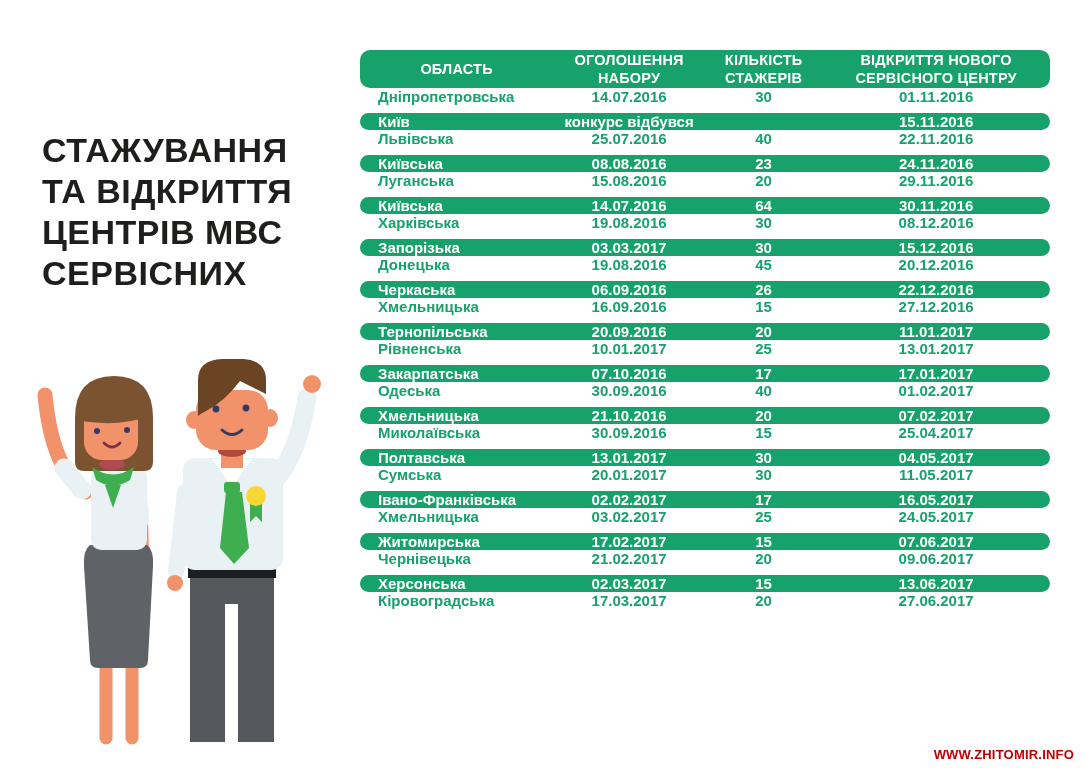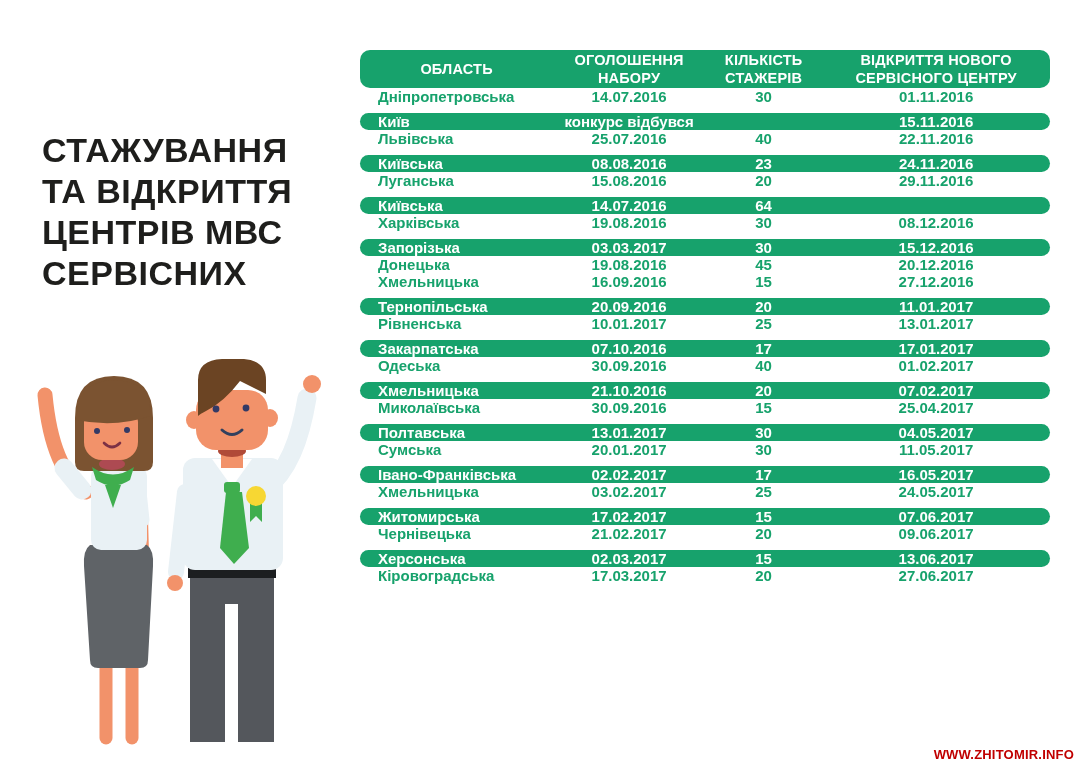--- a/index.html
+++ b/index.html
@@ -178,20 +178,21 @@
     <div class="c c1">Луганська</div>
     <div class="c c2">15.08.2016</div>
     <div class="c c3">20</div>
     <div class="c c4">29.11.2016</div>
   </div>
 
   <div class="row hl">
     <div class="c c1">Київська</div>
     <div class="c c2">14.07.2016</div>
     <div class="c c3">64</div>
+    <div class="c c4">30.11.2016</div>
   </div>
 
   <div class="row">
     <div class="c c1">Харківська</div>
     <div class="c c2">19.08.2016</div>
     <div class="c c3">30</div>
     <div class="c c4">08.12.2016</div>
   </div>
 
   <div class="row hl">
@@ -201,20 +202,26 @@
     <div class="c c4">15.12.2016</div>
   </div>
 
   <div class="row">
     <div class="c c1">Донецька</div>
     <div class="c c2">19.08.2016</div>
     <div class="c c3">45</div>
     <div class="c c4">20.12.2016</div>
   </div>
 
+  <div class="row hl">
+    <div class="c c1">Черкаська</div>
+    <div class="c c2">06.09.2016</div>
+    <div class="c c3">26</div>
+    <div class="c c4">22.12.2016</div>
+  </div>
 
   <div class="row">
     <div class="c c1">Хмельницька</div>
     <div class="c c2">16.09.2016</div>
     <div class="c c3">15</div>
     <div class="c c4">27.12.2016</div>
   </div>
 
   <div class="row hl">
     <div class="c c1">Тернопільська</div>

